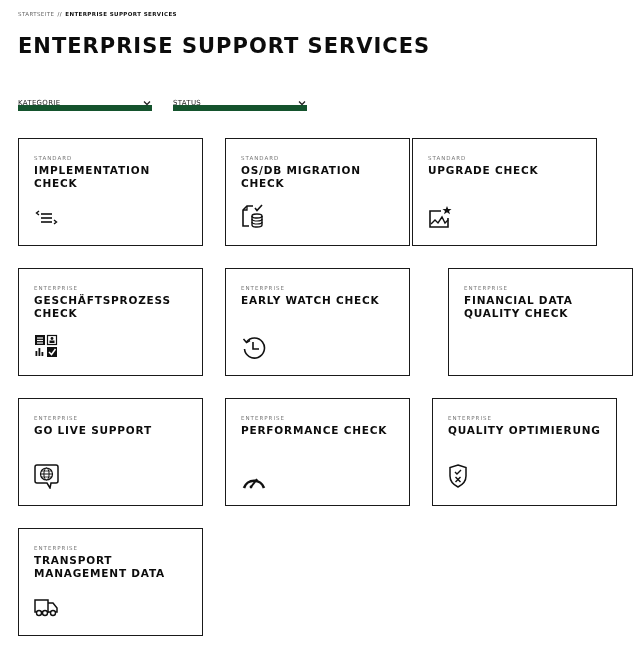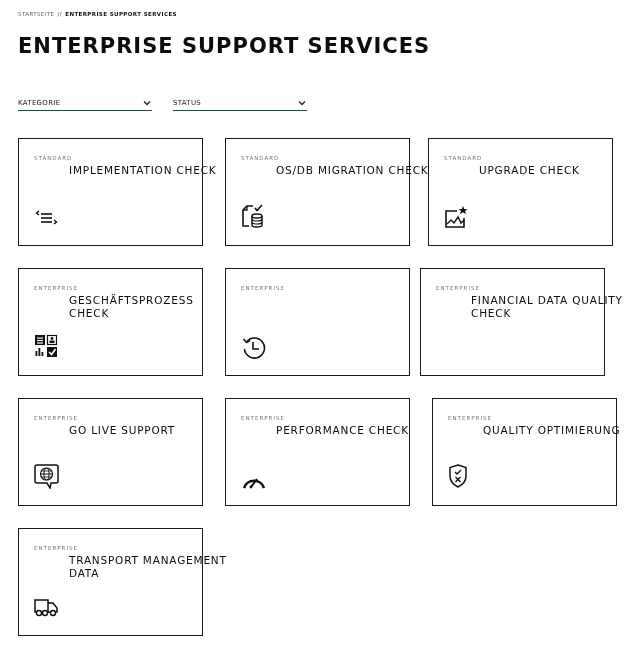--- a/index.html
+++ b/index.html
@@ -15,38 +15,38 @@
   .breadcrumb a { color: #666; text-decoration: none; }
 
   .page-title {
     position: absolute; left: 18px; top: 34px;
     font-size: 21px; font-weight: bold; letter-spacing: 1px; color: #0c0c0c;
     white-space: nowrap;
   }
 
   .filter {
     position: absolute; top: 97px; width: 134px; height: 14px;
-    border-bottom: 1px solid #14532d; cursor: pointer;
+    border-bottom: 6px solid #14532d; cursor: pointer;
   }
   .filter .label {
     position: absolute; left: 0; top: 2px; font-size: 7px; letter-spacing: 0.3px; color: #222;
   }
   .filter .chev { position: absolute; right: 1px; top: 3px; width: 8px; height: 6px; }
 
   .card {
     position: absolute; width: 185px; height: 108px;
     border: 1.5px solid #1a1a1a; background: #fff; cursor: pointer;
   }
   .card .cat {
     position: absolute; left: 15px; top: 16px;
     font-size: 5.5px; letter-spacing: 1px; color: #777;
   }
   .card .title {
     position: absolute; left: 15px; top: 25px; width: 160px;
-    font-size: 10.5px; font-weight: normal; letter-spacing: 0.8px; line-height: 13px; color: #0c0c0c; margin-left: 35px;
+    font-size: 10.5px; font-weight: bold; letter-spacing: 0.8px; line-height: 13px; color: #0c0c0c;
   }
   .card .icon { position: absolute; left: 15px; width: 26px; height: 26px; }
   .card .icon svg { width: 100%; height: 100%; }
 </style>
 </head>
 <body>
 
 <div class="breadcrumb">
   <a>STARTSEITE</a>
   <span class="sep">//</span>
@@ -88,21 +88,21 @@
     <svg viewBox="0 0 26 26">
         <path d="M12,3 L6,3 L2,7 L2,23 L8,23" fill="none" stroke="#111" stroke-width="1.6"></path>
         <path d="M6,3 L6,7 L2,7" fill="none" stroke="#111" stroke-width="1.3"></path>
         <polyline points="14,5 16,7.5 21,2" fill="none" stroke="#111" stroke-width="1.6"></polyline>
         <ellipse cx="16" cy="13" rx="5" ry="2" fill="none" stroke="#111" stroke-width="1.4"></ellipse>
         <path d="M11,13 L11,22 A5,2 0 0 0 21,22 L21,13" fill="none" stroke="#111" stroke-width="1.4"></path>
         <path d="M11,16 A5,2 0 0 0 21,16 M11,19 A5,2 0 0 0 21,19" fill="none" stroke="#111" stroke-width="1.2"></path>
       </svg>
   </span>
 </div>
-<div class="card" style="left:428px; top:138px;">
+<div class="card" style="left:412px; top:138px;">
   <span class="cat">STANDARD</span>
   <span class="title">UPGRADE CHECK</span>
   <span class="icon" style="top:66px;">
     <svg viewBox="0 0 26 26">
         <path d="M13,6 L2,6 L2,22 L20,22 L20,13" fill="none" stroke="#111" stroke-width="1.6"></path>
         <polyline points="3,19 7,15 10,18 14,12 17,18 20,15" fill="none" stroke="#111" stroke-width="1.4"></polyline>
         <polygon points="19,1 20.2,4 23.5,4 21,6 22,9.2 19,7.3 16,9.2 17,6 14.5,4 17.8,4" fill="#111"></polygon>
       </svg>
   </span>
 </div>
@@ -122,29 +122,30 @@
         <rect x="1.5" y="18" width="1.8" height="5" fill="#111"></rect>
         <rect x="4.5" y="15" width="1.8" height="8" fill="#111"></rect>
         <rect x="7.5" y="19" width="1.8" height="4" fill="#111"></rect>
         <rect x="13" y="14" width="10" height="10" fill="#111"></rect>
         <polyline points="15,19 17.5,21.5 21.5,16" fill="none" stroke="#fff" stroke-width="1.5"></polyline>
       </svg>
   </span>
 </div>
 <div class="card" style="left:225px; top:268px;">
   <span class="cat">ENTERPRISE</span>
+  <span class="title">EARLY WATCH CHECK</span>
   <span class="icon" style="top:65px;">
     <svg viewBox="0 0 26 26">
         <path d="M5.5,8 A10,10 0 1 1 3.5,15" fill="none" stroke="#111" stroke-width="1.6"></path>
         <polyline points="2.5,5 5.5,8.5 9,6.5" fill="none" stroke="#111" stroke-width="1.5"></polyline>
         <polyline points="12,8 12,15 18,15" fill="none" stroke="#111" stroke-width="1.6"></polyline>
       </svg>
   </span>
 </div>
-<div class="card" style="left:420px; top:268px;">
+<div class="card" style="left:448px; top:268px;">
   <span class="cat">ENTERPRISE</span>
   <span class="title">FINANCIAL DATA QUALITY CHECK</span>
 </div>
 
 <div class="card" style="left:18px; top:398px;">
   <span class="cat">ENTERPRISE</span>
   <span class="title">GO LIVE SUPPORT</span>
   <span class="icon" style="top:64px;">
     <svg viewBox="0 0 26 26">
         <path d="M3,2 L22,2 Q24,2 24,4 L24,18 Q24,20 22,20 L17,20 L16,25 L13,20 L3,20 Q1,20 1,18 L1,4 Q1,2 3,2 Z" fill="none" stroke="#111" stroke-width="1.5"></path>

